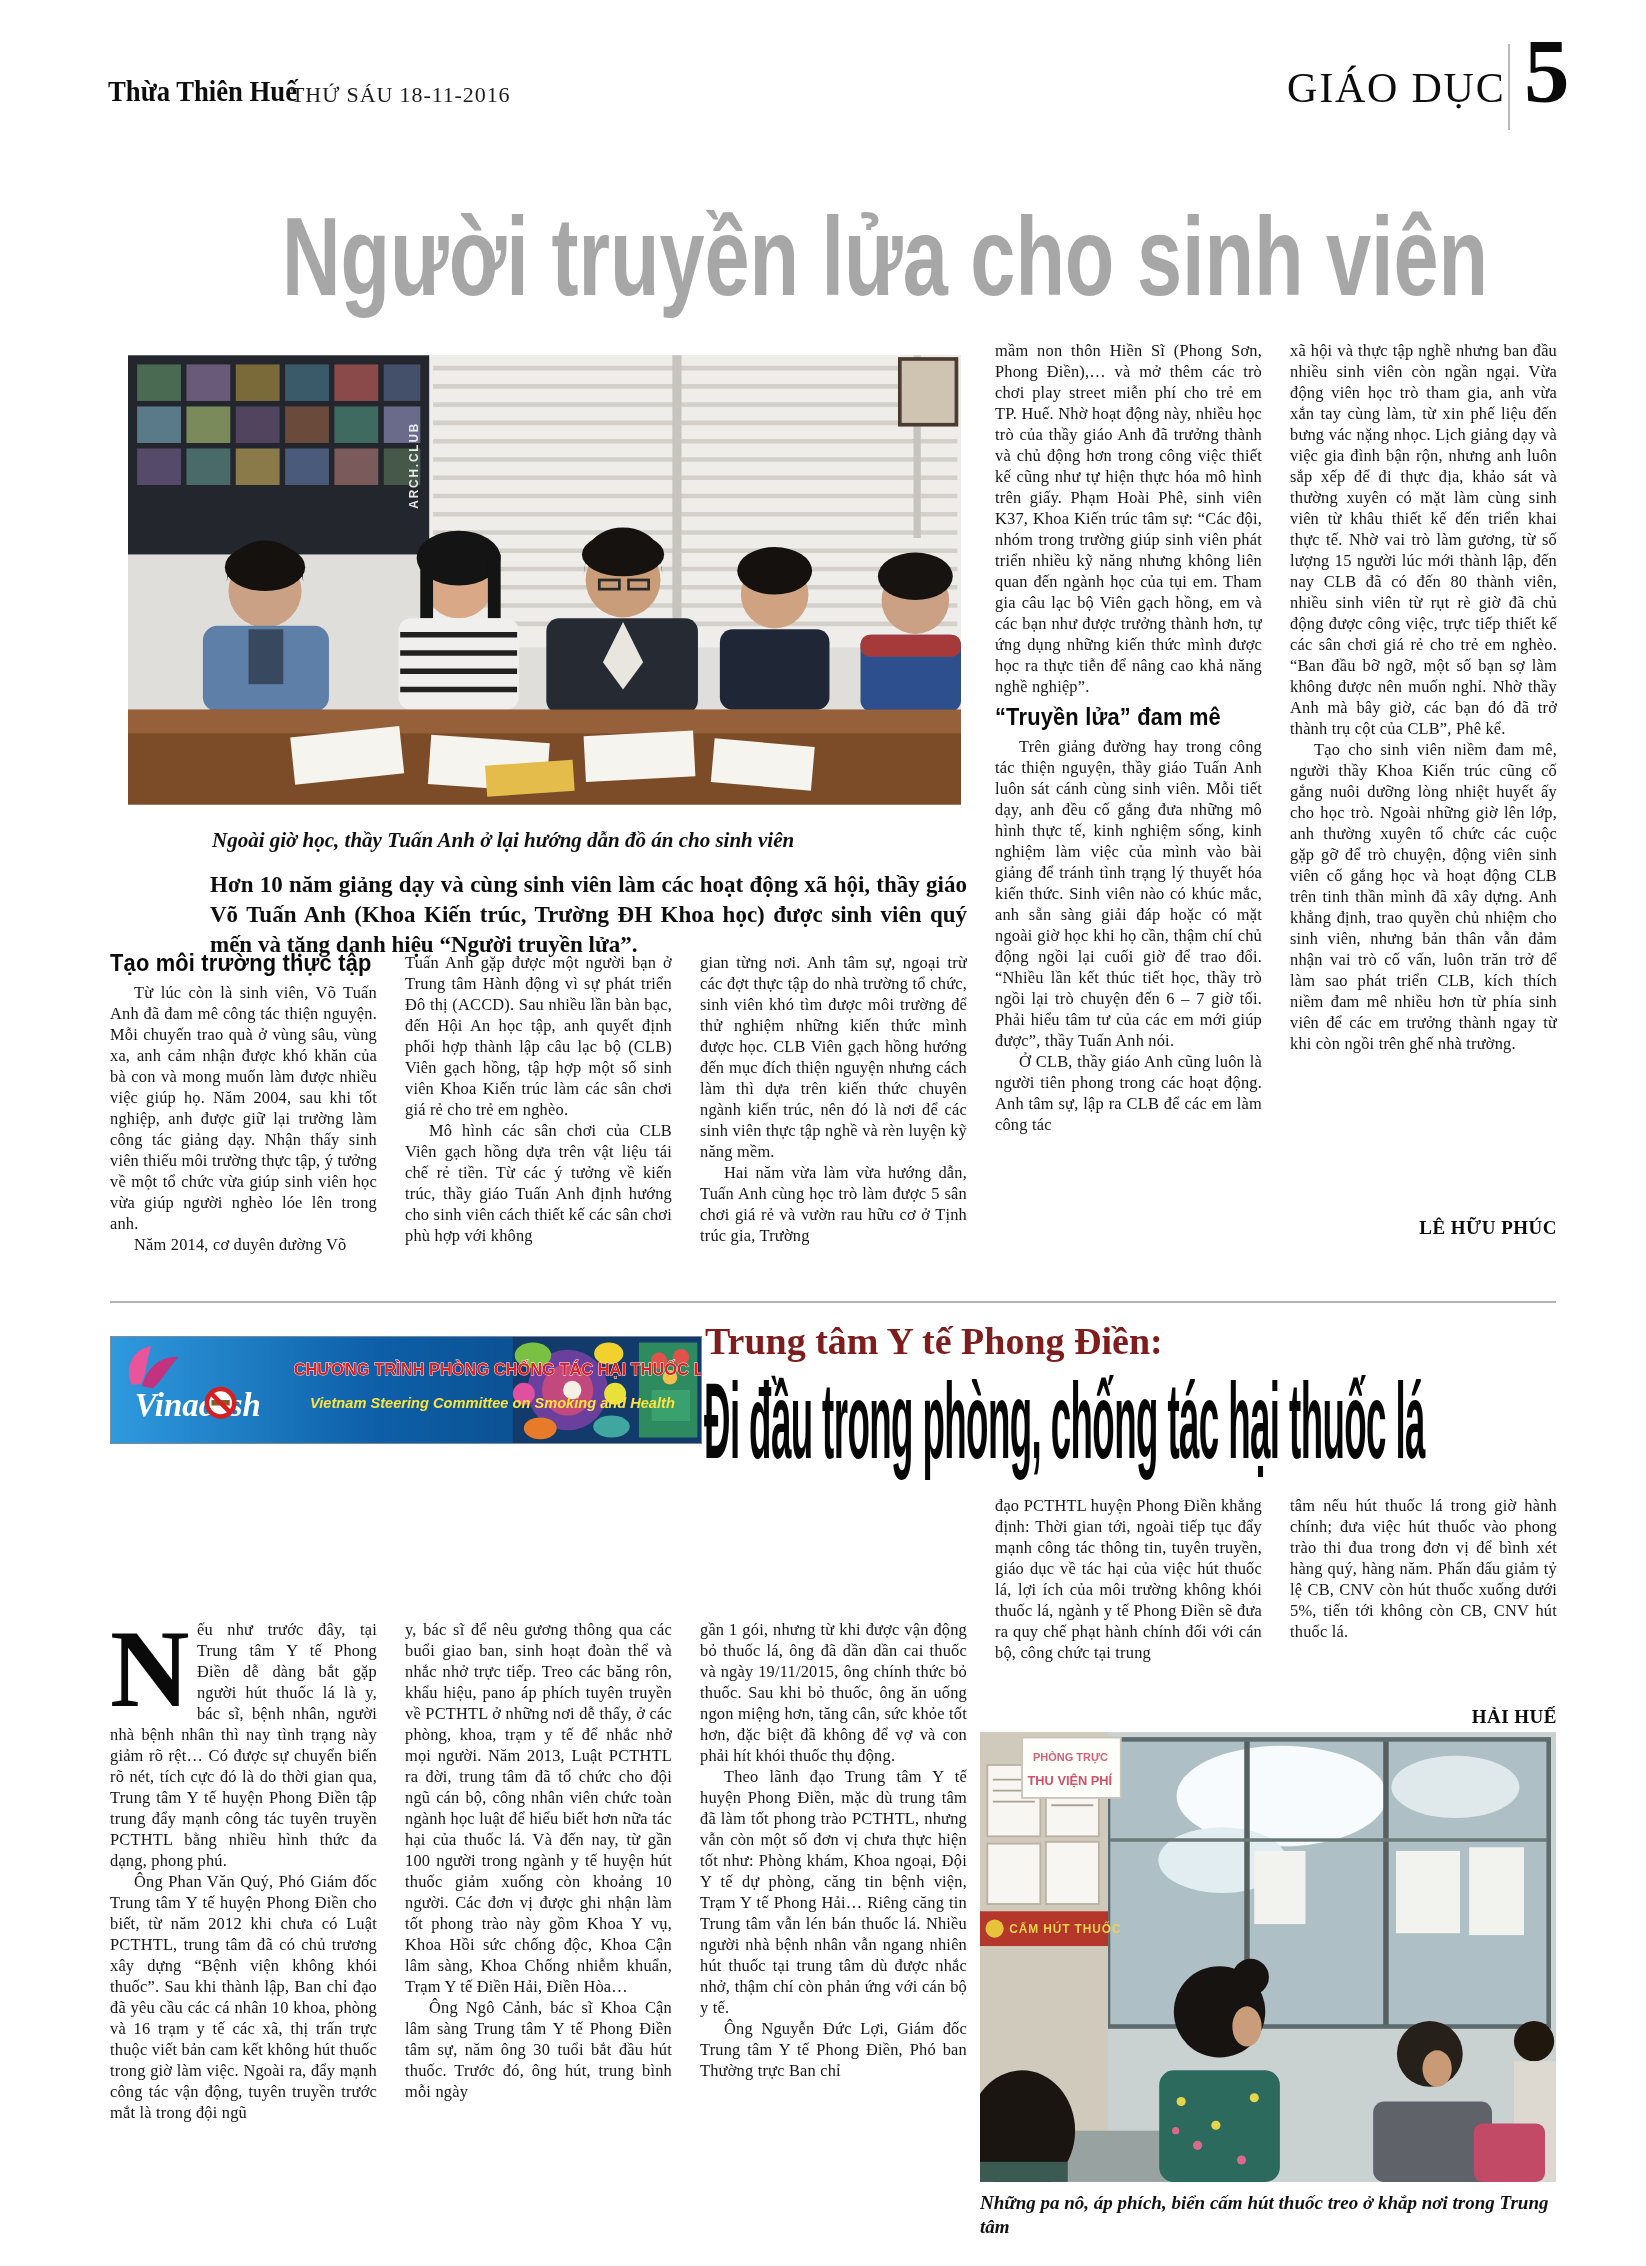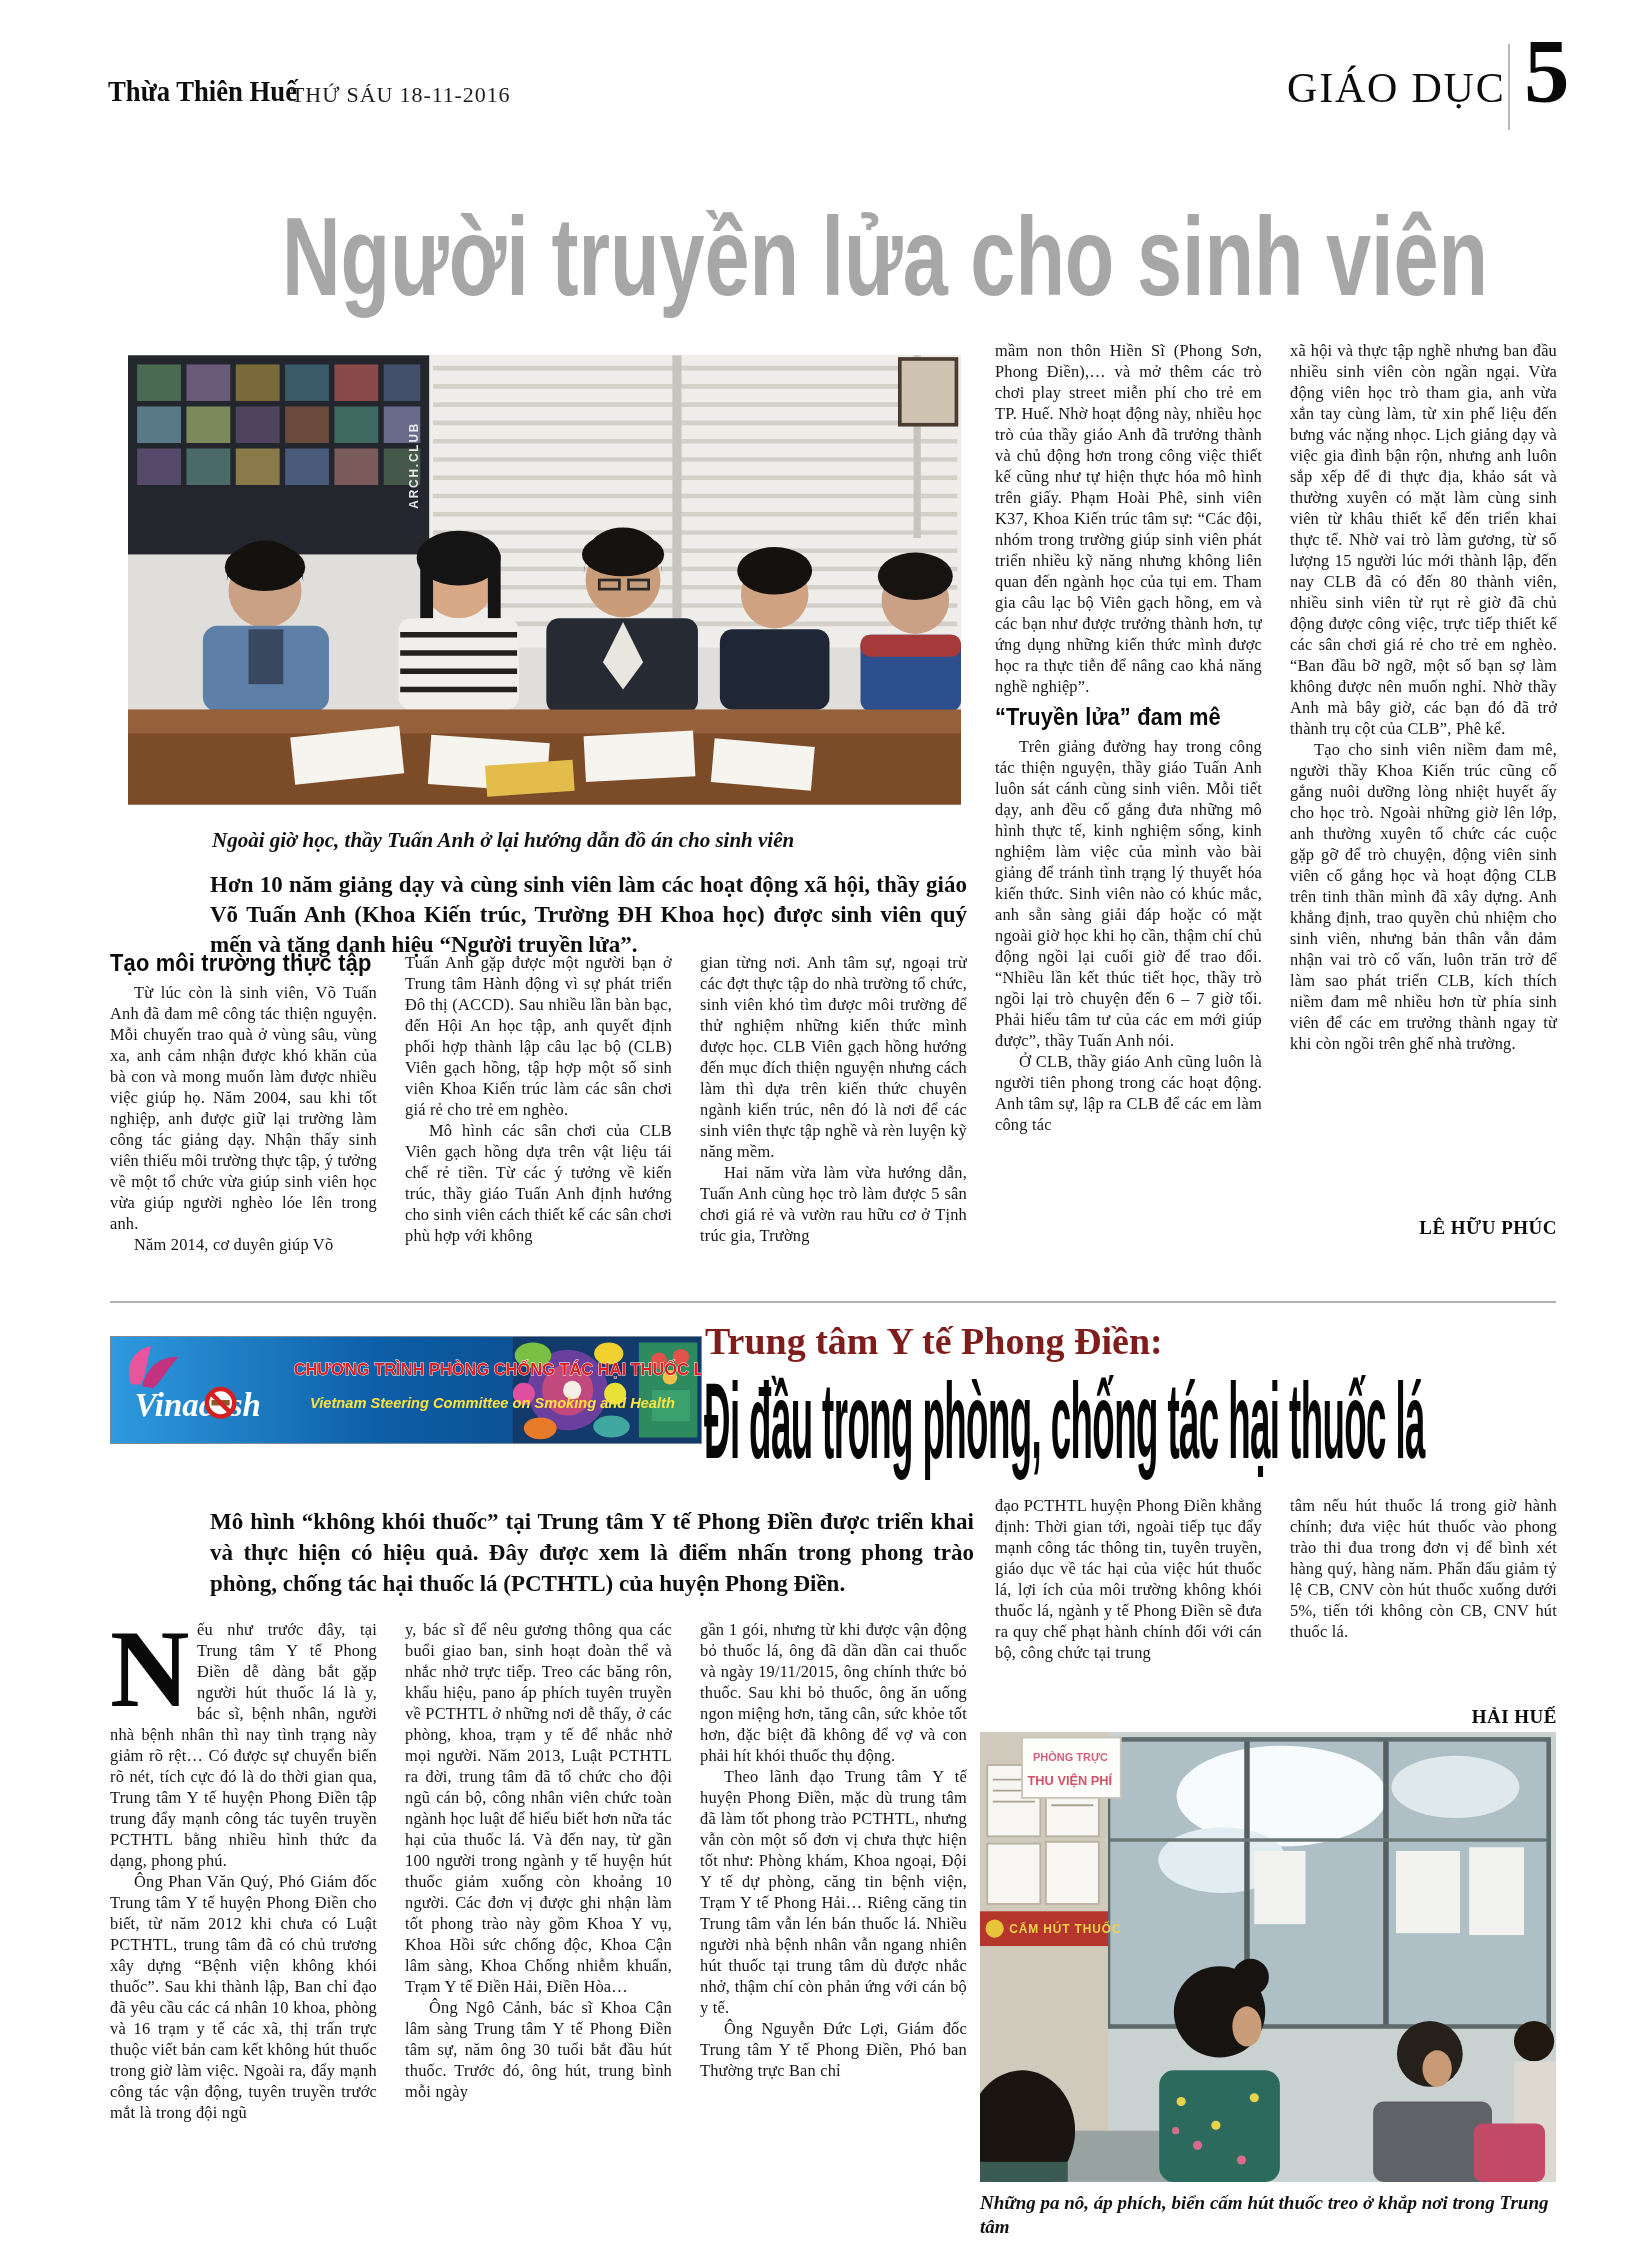--- a/index.html
+++ b/index.html
@@ -177,21 +177,21 @@
       <rect x="392" y="446" width="96" height="34" fill="#e3bc4c" transform="rotate(-4 440 463)"></rect>
     </svg>
   </div>
 
   <div class="abs caption1">Ngoài giờ học, thầy Tuấn Anh ở lại hướng dẫn đồ án cho sinh viên</div>
   <div class="abs lead1">Hơn 10 năm giảng dạy và cùng sinh viên làm các hoạt động xã hội, thầy giáo Võ Tuấn Anh (Khoa Kiến trúc, Trường ĐH Khoa học) được sinh viên quý mến và tặng danh hiệu “Người truyền lửa”.</div>
 
   <div class="body-col a1c1">
     <h3 class="subhead">Tạo môi trường thực tập</h3>
     <p>Từ lúc còn là sinh viên, Võ Tuấn Anh đã đam mê công tác thiện nguyện. Mỗi chuyến trao quà ở vùng sâu, vùng xa, anh cảm nhận được khó khăn của bà con và mong muốn làm được nhiều việc giúp họ. Năm 2004, sau khi tốt nghiệp, anh được giữ lại trường làm công tác giảng dạy. Nhận thấy sinh viên thiếu môi trường thực tập, ý tưởng về một tổ chức vừa giúp sinh viên học vừa giúp người nghèo lóe lên trong anh.</p>
-    <p>Năm 2014, cơ duyên giúp Võ</p>
+    <p>Năm 2014, cơ duyên đường Võ</p>
   </div>
   <div class="body-col a1c2">
     <p class="cont">Tuấn Anh gặp được một người bạn ở Trung tâm Hành động vì sự phát triển Đô thị (ACCD). Sau nhiều lần bàn bạc, đến Hội An học tập, anh quyết định phối hợp thành lập câu lạc bộ (CLB) Viên gạch hồng, tập hợp một số sinh viên Khoa Kiến trúc làm các sân chơi giá rẻ cho trẻ em nghèo.</p>
     <p>Mô hình các sân chơi của CLB Viên gạch hồng dựa trên vật liệu tái chế rẻ tiền. Từ các ý tưởng về kiến trúc, thầy giáo Tuấn Anh định hướng cho sinh viên cách thiết kế các sân chơi phù hợp với không</p>
   </div>
   <div class="body-col a1c3">
     <p class="cont">gian từng nơi. Anh tâm sự, ngoại trừ các đợt thực tập do nhà trường tổ chức, sinh viên khó tìm được môi trường để thử nghiệm những kiến thức mình được học. CLB Viên gạch hồng hướng đến mục đích thiện nguyện nhưng cách làm thì dựa trên kiến thức chuyên ngành kiến trúc, nên đó là nơi để các sinh viên thực tập nghề và rèn luyện kỹ năng mềm.</p>
     <p>Hai năm vừa làm vừa hướng dẫn, Tuấn Anh cùng học trò làm được 5 sân chơi giá rẻ và vườn rau hữu cơ ở Tịnh trúc gia, Trường</p>
   </div>
   <div class="body-col a1c4">
@@ -247,21 +247,20 @@
           <line x1="109" y1="61" x2="131" y2="83" stroke="#d42020" stroke-width="5"></line>
         </g>
       </g>
       <text class="svg-bline1" x="200" y="42">CHƯƠNG TRÌNH PHÒNG CHỐNG TÁC HẠI THUỐC LÁ QUỐC GIA</text>
       <text class="svg-bline2" x="218" y="78">Vietnam Steering Committee on Smoking and Health</text>
     </svg>
   </div>
 
   <div class="abs kicker2">Trung tâm Y tế Phong Điền:</div>
   <div class="abs headline2">Đi đầu trong phòng, chống tác hại thuốc lá</div>
-  <div class="abs lead2">Mô hình “không khói thuốc” tại Trung tâm Y tế Phong Điền được triển khai và thực hiện có hiệu quả. Đây được xem là điểm nhấn trong phong trào phòng, chống tác hại thuốc lá (PCTHTL) của huyện Phong Điền.</div>
 
   <div class="body-col a2c1">
     <p class="cont"><span class="dropcap">N</span><span>ếu như trước đây, tại Trung tâm Y tế Phong Điền dễ dàng bắt gặp người hút thuốc lá là y, bác sĩ, bệnh nhân, người nhà bệnh nhân thì nay tình trạng này giảm rõ rệt… Có được sự chuyển biến rõ nét, tích cực đó là do thời gian qua, Trung tâm Y tế huyện Phong Điền tập trung đẩy mạnh công tác tuyên truyền PCTHTL bằng nhiều hình thức đa dạng, phong phú.</span></p>
     <p>Ông Phan Văn Quý, Phó Giám đốc Trung tâm Y tế huyện Phong Điền cho biết, từ năm 2012 khi chưa có Luật PCTHTL, trung tâm đã có chủ trương xây dựng “Bệnh viện không khói thuốc”. Sau khi thành lập, Ban chỉ đạo đã yêu cầu các cá nhân 10 khoa, phòng và 16 trạm y tế các xã, thị trấn trực thuộc viết bản cam kết không hút thuốc trong giờ làm việc. Ngoài ra, đẩy mạnh công tác vận động, tuyên truyền trước mắt là trong đội ngũ</p>
   </div>
   <div class="body-col a2c2">
     <p class="cont">y, bác sĩ để nêu gương thông qua các buổi giao ban, sinh hoạt đoàn thể và nhắc nhở trực tiếp. Treo các băng rôn, khẩu hiệu, pano áp phích tuyên truyền về PCTHTL ở những nơi dễ thấy, ở các phòng, khoa, trạm y tế để nhắc nhở mọi người. Năm 2013, Luật PCTHTL ra đời, trung tâm đã tổ chức cho đội ngũ cán bộ, công nhân viên chức toàn ngành học luật để hiểu biết hơn nữa tác hại của thuốc lá. Và đến nay, từ gần 100 người trong ngành y tế huyện hút thuốc giảm xuống còn khoảng 10 người. Các đơn vị được ghi nhận làm tốt phong trào này gồm Khoa Y vụ, Khoa Hồi sức chống độc, Khoa Cận lâm sàng, Khoa Chống nhiễm khuẩn, Trạm Y tế Điền Hải, Điền Hòa…</p>
     <p>Ông Ngô Cảnh, bác sĩ Khoa Cận lâm sàng Trung tâm Y tế Phong Điền tâm sự, năm ông 30 tuổi bắt đầu hút thuốc. Trước đó, ông hút, trung bình mỗi ngày</p>
   </div>
   <div class="body-col a2c3">

